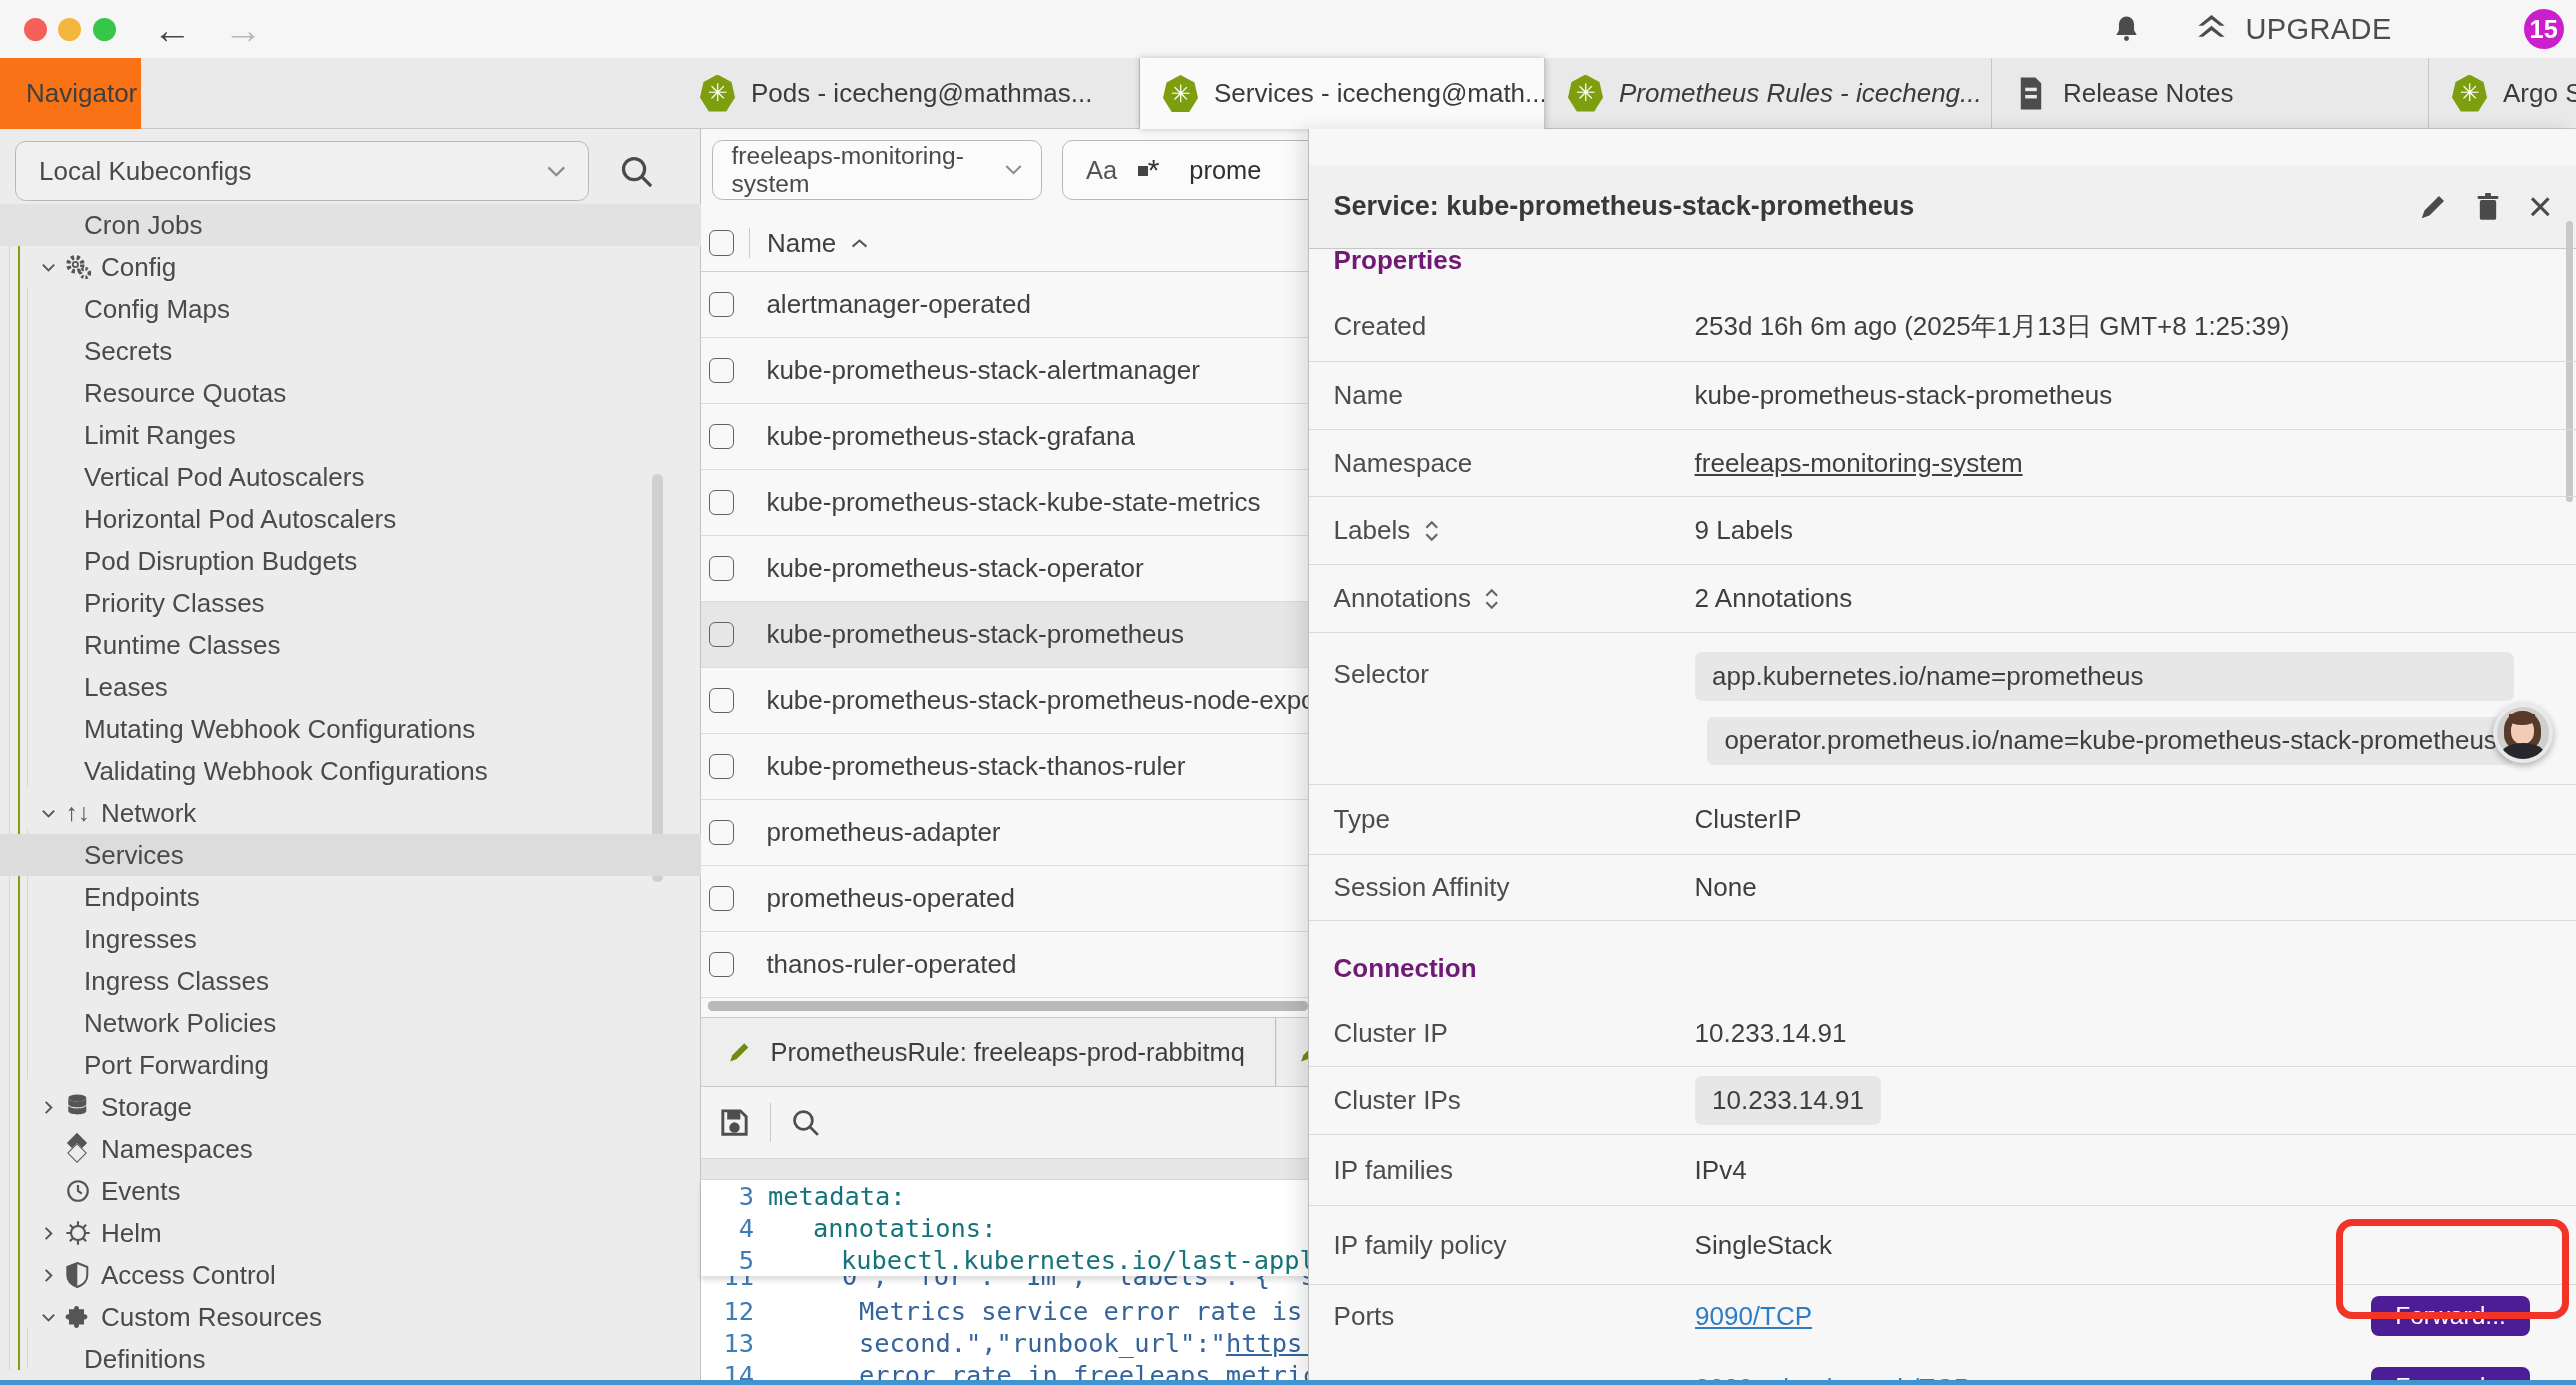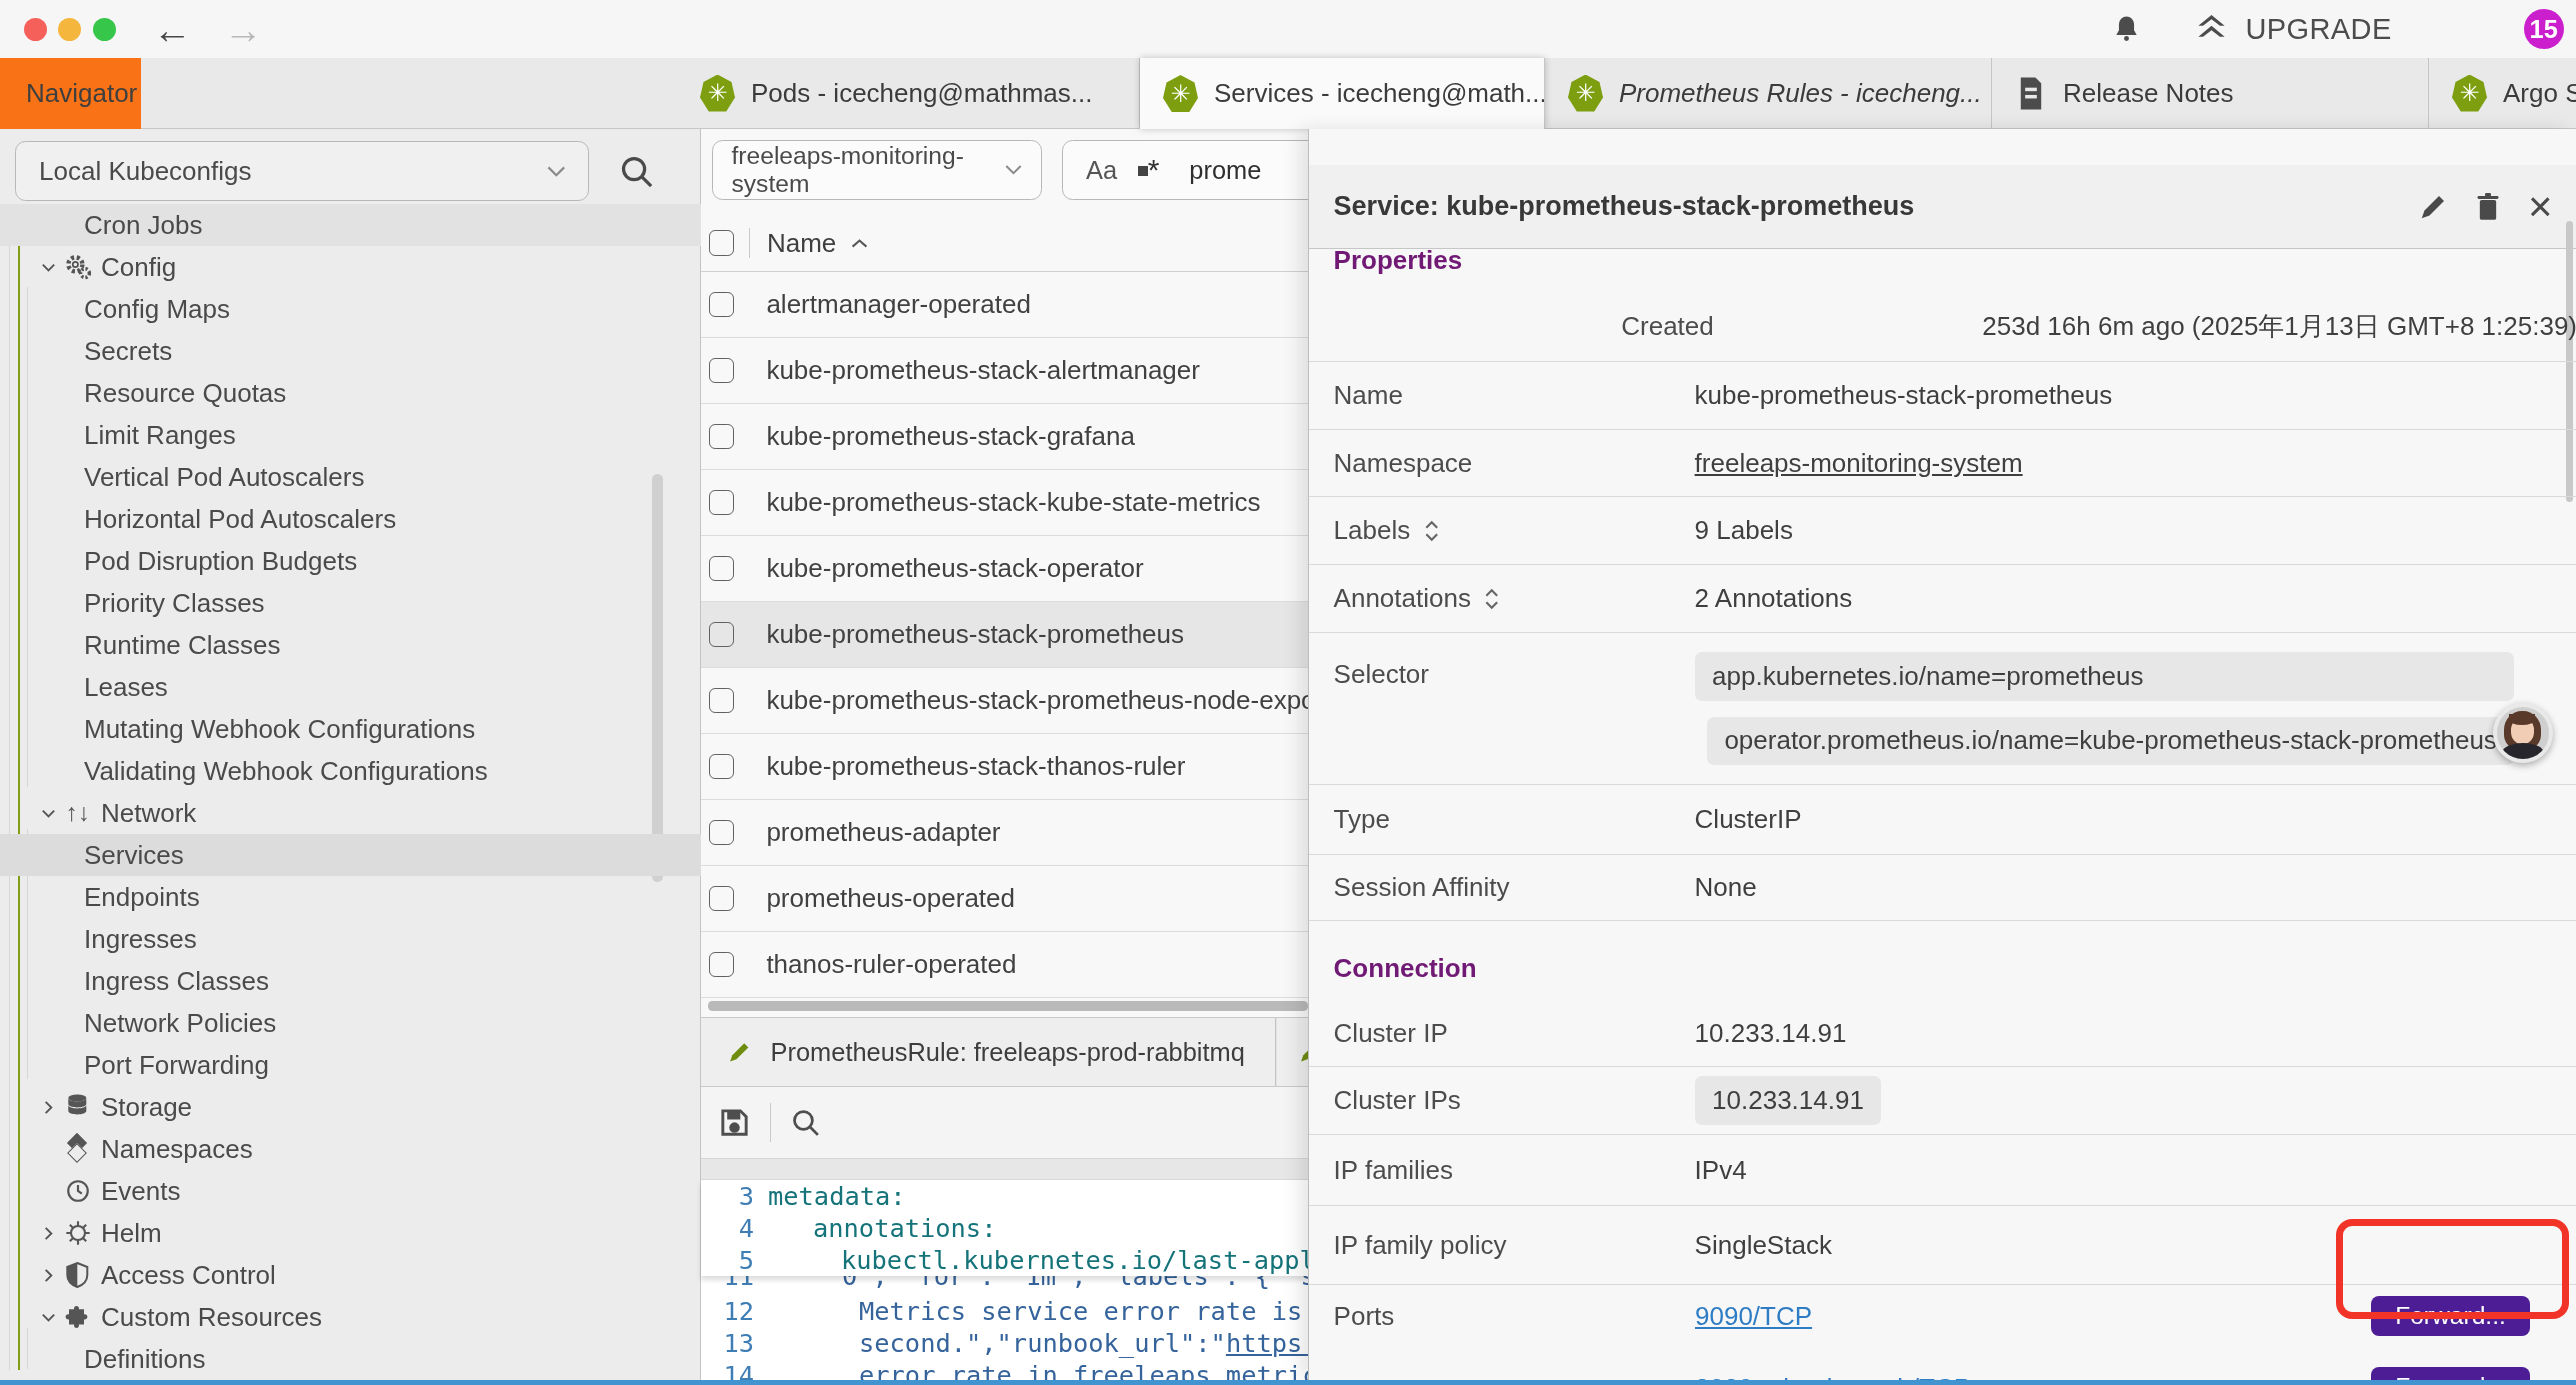--- a/index.html
+++ b/index.html
@@ -592,21 +592,21 @@
             <rect x="9.4" y="1" width="5.2" height="3" rx="1.2"></rect>
           </svg>
         </span>
       <span class="x">×</span>
     </div>
     <div class="d-thumb"></div>
 
     <div class="dbody">
       <div class="sectitle">Properties</div>
 
-      <div class="drow" style="min-height:70px;justify-content:flex-end;">
+      <div class="drow" style="min-height:70px;">
         <span class="lab">Created</span>
         <span class="val">253d 16h 6m ago (2025年1月13日 GMT+8 1:25:39)</span>
       </div>
       <div class="drow" style="min-height:68px;">
         <span class="lab">Name</span>
         <span class="val">kube-prometheus-stack-prometheus</span>
       </div>
       <div class="drow" style="min-height:67px;">
         <span class="lab">Namespace</span>
         <span class="val link">freeleaps-monitoring-system</span>

